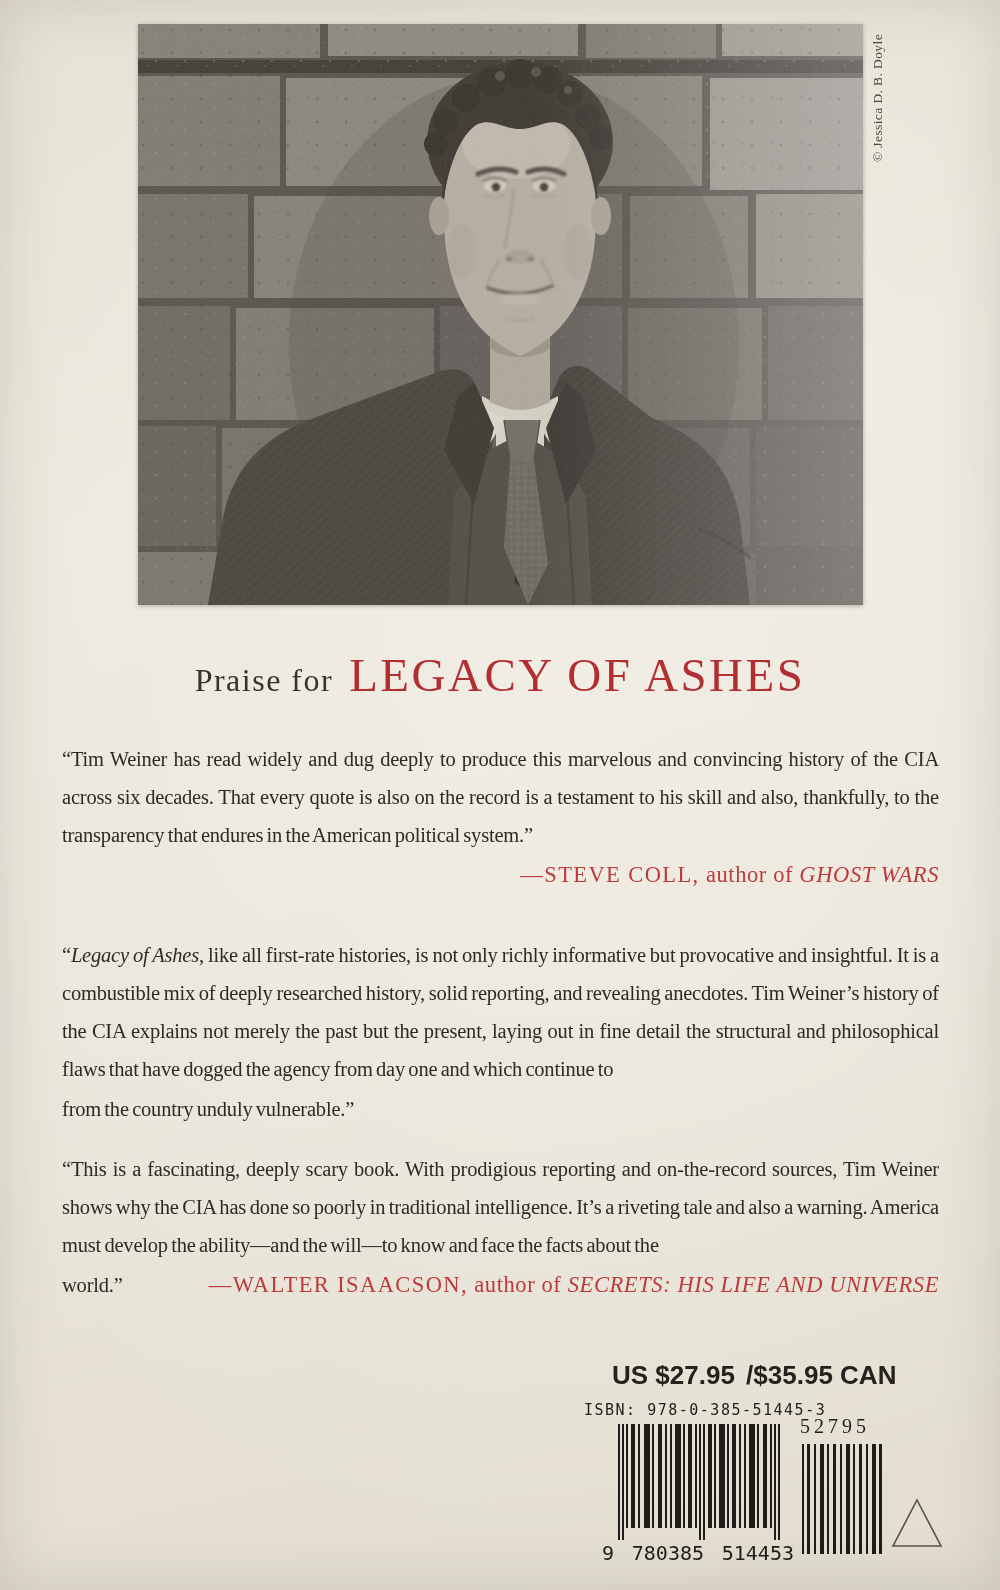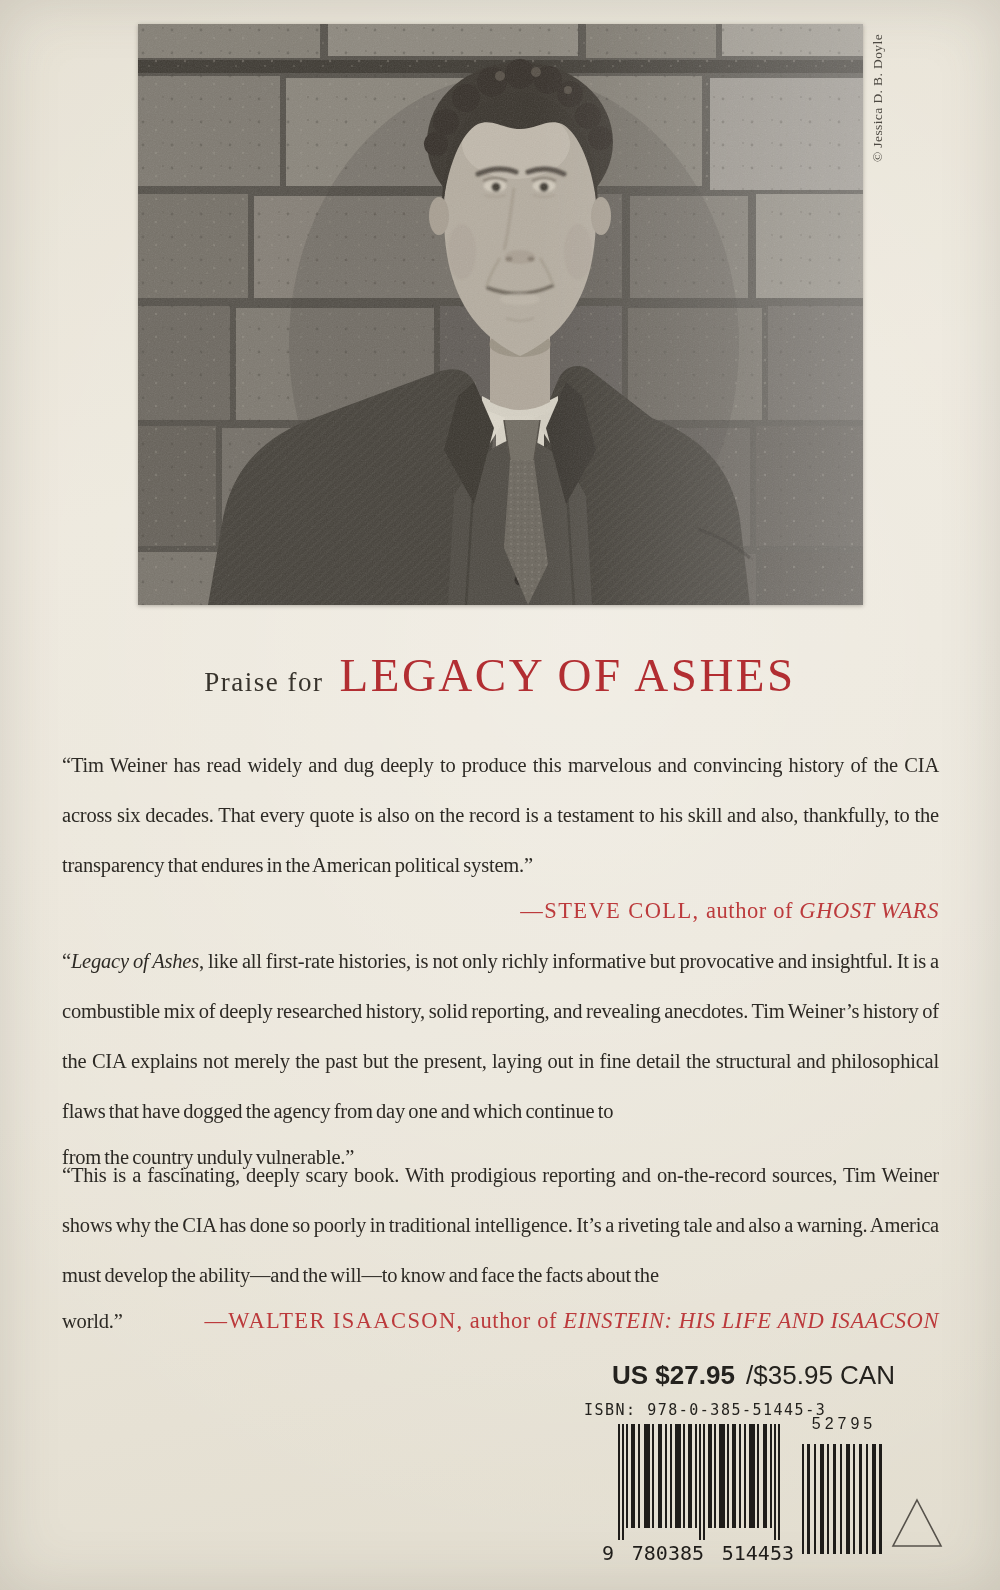--- a/index.html
+++ b/index.html
@@ -21,28 +21,28 @@
     position:absolute; left:794px; top:88px; width:172px; height:20px;
     transform:rotate(-90deg);
     font-size:13.5px; letter-spacing:0.4px; color:#4d4942; text-align:center;
     white-space:nowrap;
   }
   
   .heading{
     position:absolute; left:62px; top:648px; width:876px;
     text-align:center; white-space:nowrap;
   }
-  .h-prefix{font-size:27px; color:#37332c; letter-spacing:1.5px; margin-right:16px;}
+  .h-prefix{font-size:32px; color:#37332c; letter-spacing:1.5px; margin-right:16px;}
   .h-title{font-size:47px; color:#b22e32; letter-spacing:2.5px;}
   
   .quote{position:absolute; left:62px; width:877px; color:#2d2a25;}
   #q0{top:740px;} #q1{top:936px;} #q2{top:1150px;}
   .q-body{
     margin:0; text-align:justify;
-    font-size:20.5px; line-height:50px;
+    font-size:20.5px; line-height:38px;
     letter-spacing:-0.2px; word-spacing:-1.6px;
   }
   .q-last{
     display:flex; justify-content:flex-end; align-items:baseline;
     font-size:20.5px; line-height:42px; letter-spacing:-0.2px; word-spacing:-1.6px;
   }
   .q-last.has-tail{justify-content:space-between;}
   .q-tail{color:#2d2a25;}
   .q-attr{
     color:#bc3a3c; font-size:22.5px; letter-spacing:0.6px; word-spacing:0;
@@ -51,35 +51,35 @@
   .a-name{letter-spacing:1.4px;}
   .a-work{font-style:italic;}
   .it{font-style:italic;}
   
   .price{
     position:absolute; left:612px; top:1360px;
     font-family:"Liberation Sans", sans-serif; font-size:26px; color:#24221e;
     white-space:nowrap;
   }
   .price-us{font-weight:bold;}
-  .price-can{font-weight:normal; margin-left:4px;}
+  .price-can{font-weight:bold; margin-left:4px;}
   .isbn{
     position:absolute; left:584px; top:1401px;
     font-family:"DejaVu Sans Mono", monospace; font-size:15px; letter-spacing:1.5px;
     color:#24221e; white-space:nowrap;
   }
   .bc-main{position:absolute; left:618px; top:1424px;}
   .bc-digits{
     position:absolute; left:602px; top:1541px; width:192px;
     display:flex; justify-content:space-between;
     font-family:"DejaVu Sans Mono", monospace; font-size:20px; color:#1f1d1a;
   }
   .bc-addon-num{
-    position:absolute; left:800px; top:1415px; width:88px; text-align:center;
-    font-family:Liberation Sans, sans-serif; font-size:16px; letter-spacing:4px;
+    position:absolute; left:800px; top:1415px; width:88px; 
+    font-family:Liberation Serif, serif; font-size:20px; letter-spacing:4px;
     color:#1f1d1a;
   }
   .bc-addon{position:absolute; left:802px; top:1444px;}
   .pub-logo{position:absolute; left:890px; top:1497px;}
 </style>
 </head>
 <body>
 
 <div class="page">
 
@@ -244,21 +244,21 @@
   <div class="quote" id="q1">
       <p class="q-body"><span>“</span><span class="it">Legacy of Ashes</span><span>, like all first-rate histories, is not only richly informative but provocative and insightful. It is a combustible mix of deeply researched history, solid reporting, and revealing anecdotes. Tim Weiner’s history of the CIA explains not merely the past but the present, laying out in fine detail the structural and philosophical flaws that have dogged the agency from day one and which continue to</span></p>
       <div class="q-last has-tail">
         <span class="q-tail">from the country unduly vulnerable.”</span>
       </div>
     </div>
   <div class="quote" id="q2">
       <p class="q-body"><span>“This is a fascinating, deeply scary book. With prodigious reporting and on-the-record sources, Tim Weiner shows why the CIA has done so poorly in traditional intelligence. It’s a riveting tale and also a warning. America must develop the ability—and the will—to know and face the facts about the</span></p>
       <div class="q-last has-tail">
         <span class="q-tail">world.”</span>
-        <span class="q-attr"><span class="a-name">—WALTER ISAACSON,</span><span class="a-plain"> author of </span><span class="a-work">EINSTEIN: HIS LIFE AND ISAACSON</span></span>
+        <span class="q-attr"><span class="a-name">—WALTER ISAACSON,</span><span class="a-plain"> author of </span><span class="a-work">SECRETS: HIS LIFE AND UNIVERSE</span></span>
       </div>
     </div>
 
   <div class="price">
     <span class="price-us">US $27.95</span>
     <span class="price-can">/$35.95 CAN</span>
   </div>
   <div class="isbn">ISBN: 978-0-385-51445-3</div>
 
   <svg class="bc-main" width="166" height="116" viewBox="0 0 166 116">

